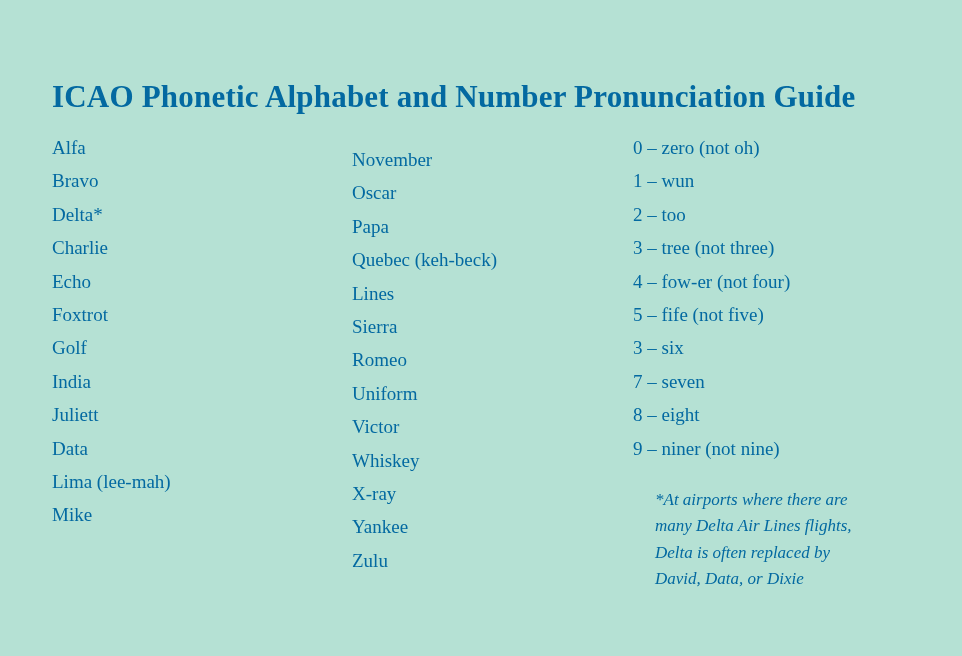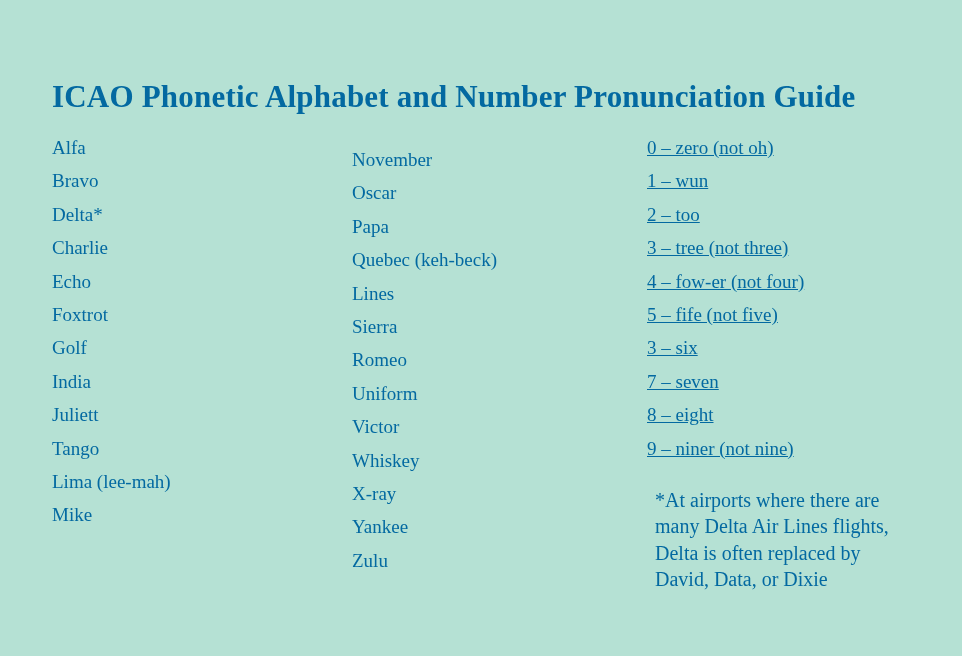--- a/index.html
+++ b/index.html
@@ -27,50 +27,51 @@
   }
   .col {
     position: absolute;
     top: 131px;
     font-size: 19px;
     line-height: 33.4px;
     white-space: nowrap;
   }
   .col-1 { left: 52px;  width: 295px; }
   .col-2 { left: 352px; width: 295px; margin-top: 12px; }
-  .col-3 { left: 647px; width: 305px; text-decoration: underline; }
+  .col-3 { left: 633px; width: 305px; }
   .footnote {
     position: absolute;
     left: 655px;
     top: 487px;
     width: 300px;
-    font-size: 20px;
+    font-size: 17px;
     line-height: 26.4px;
     white-space: nowrap;
+    font-style: italic;
   }
   .row { display: block; }
 </style>
 </head>
 <body>
 
 <div class="page">
 
   <h1 class="title">ICAO Phonetic Alphabet and Number Pronunciation Guide</h1>
 
   <div class="col col-1">
       <div class="row">Alfa</div>
       <div class="row">Bravo</div>
       <div class="row">Delta*</div>
       <div class="row">Charlie</div>
       <div class="row">Echo</div>
       <div class="row">Foxtrot</div>
       <div class="row">Golf</div>
       <div class="row">India</div>
       <div class="row">Juliett</div>
-      <div class="row">Tango</div>
+      <div class="row">Data</div>
       <div class="row">Lima (lee-mah)</div>
       <div class="row">Mike</div>
     </div>
 
   <div class="col col-2">
       <div class="row">November</div>
       <div class="row">Oscar</div>
       <div class="row">Papa</div>
       <div class="row">Quebec (keh-beck)</div>
       <div class="row">Lines</div>

